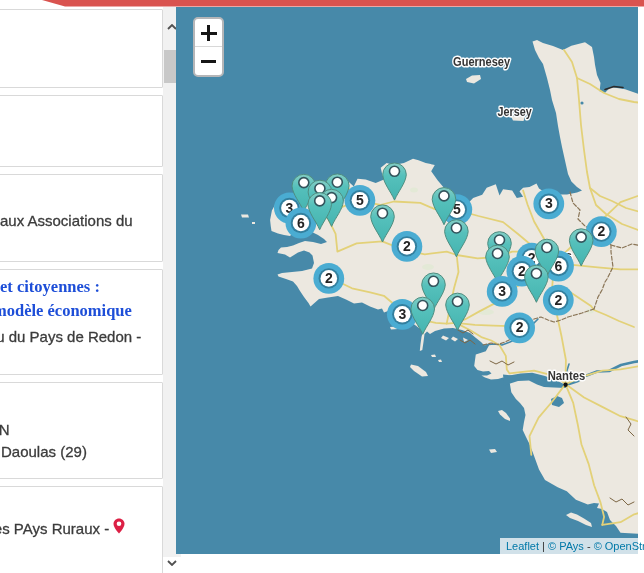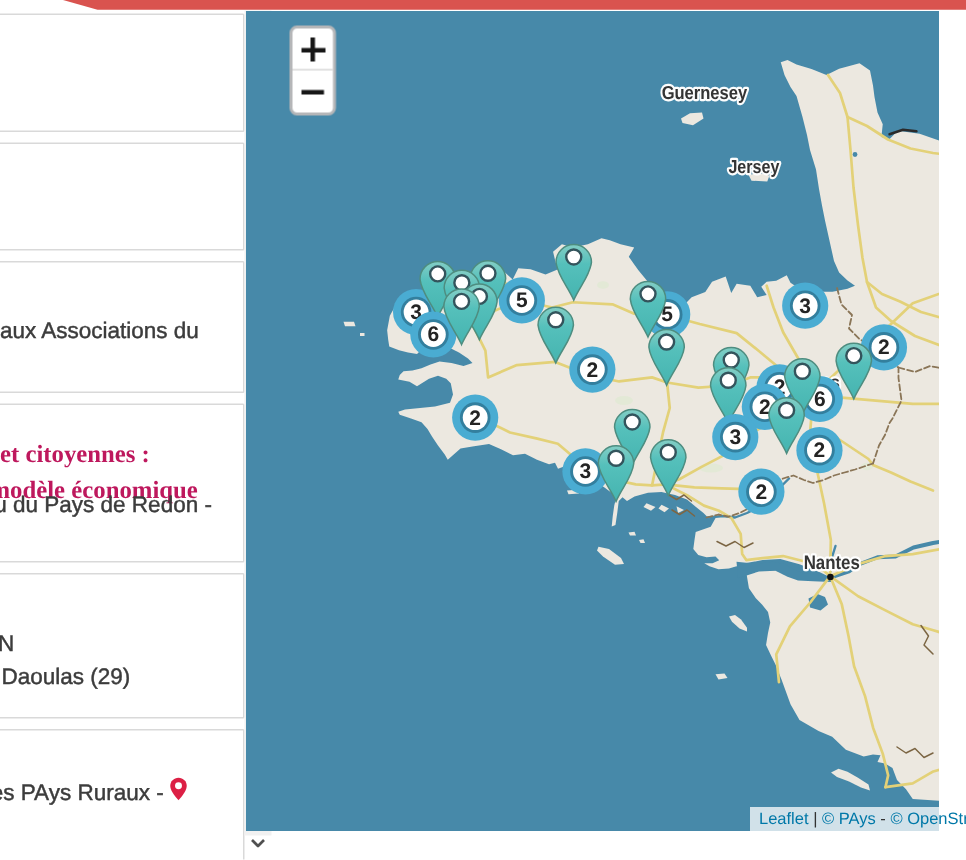--- a/index.html
+++ b/index.html
@@ -4,26 +4,26 @@
 * { margin:0; padding:0; box-sizing:border-box; }
 html,body { width:644px; height:573px; background:#fff; overflow:hidden;
   font-family:"Liberation Sans", sans-serif; }
 #page { position:relative; width:644px; height:573px; overflow:hidden; }
 #redbar { position:absolute; left:42px; top:0; width:602px; height:6.5px; background:#d9534f;
   clip-path:polygon(0 0, 602px 0, 602px 6.5px, 23px 6.5px); }
 .card { position:absolute; left:-40px; width:203px; background:#fff;
   border:1px solid #d9d9d9; border-radius:1px; }
 .tsans { position:absolute; font-size:15px; color:#3c3c3c; white-space:pre; -webkit-text-stroke:0.3px #3c3c3c; }
 .tserif { position:absolute; font-family:"Liberation Serif", serif; font-weight:bold;
-  font-size:16.5px; color:#be185d; white-space:pre;margin-top:16px; }
+  font-size:16.5px; color:#1d4ed8; white-space:pre; }
 .redpin { position:absolute; left:113px; top:518px; }
 #sb { position:absolute; left:163px; top:7px; width:18px; height:550px; background:#f1f1f1; }
 #sb .btn { position:absolute; left:4px; }
 #sb .thumb { position:absolute; left:1px; top:43px; width:16px; height:33px; background:#c8c8c8; }
-#map { position:absolute; left:164px; top:7px; width:462px; height:558px; transform:translateZ(0); }
+#map { position:absolute; left:176px; top:7px; width:462px; height:558px; transform:translateZ(0); }
 #zoomctl { position:absolute; left:193px; top:17px; width:31px; height:60px; background:#fff;
   border:2px solid #b5b6b8; border-radius:5px; }
 #zoomctl .zb { position:relative; width:27px; height:28px; }
 #zoomctl .zb:first-child { border-bottom:1px solid #d8d8d8; }
 .plus-h { position:absolute; left:5.5px; top:13px; width:16px; height:2.7px; background:#161616; }
 .plus-v { position:absolute; left:12.2px; top:6.4px; width:2.7px; height:16px; background:#161616; }
 .minus-h { position:absolute; left:6px; top:13px; width:15px; height:2.7px; background:#161616; }
 #attr { position:absolute; left:500px; top:538px; height:16px; background:rgba(255,255,255,.75);
   font-size:11px; line-height:16px; padding:0 5px 0 6px; color:#333; white-space:pre; }
 #attr a { color:#0078A8; text-decoration:none; }

